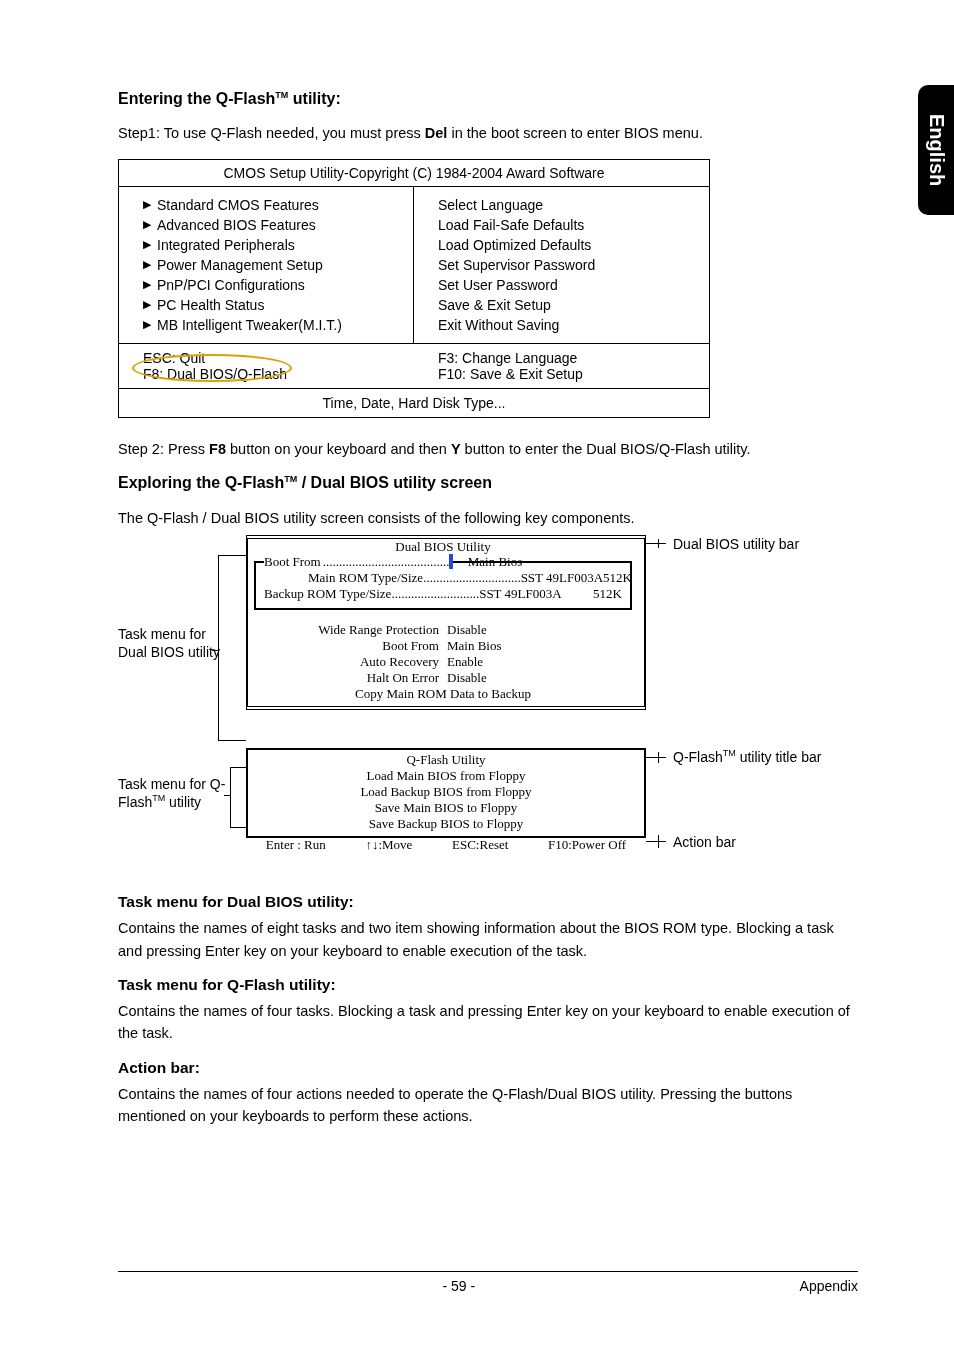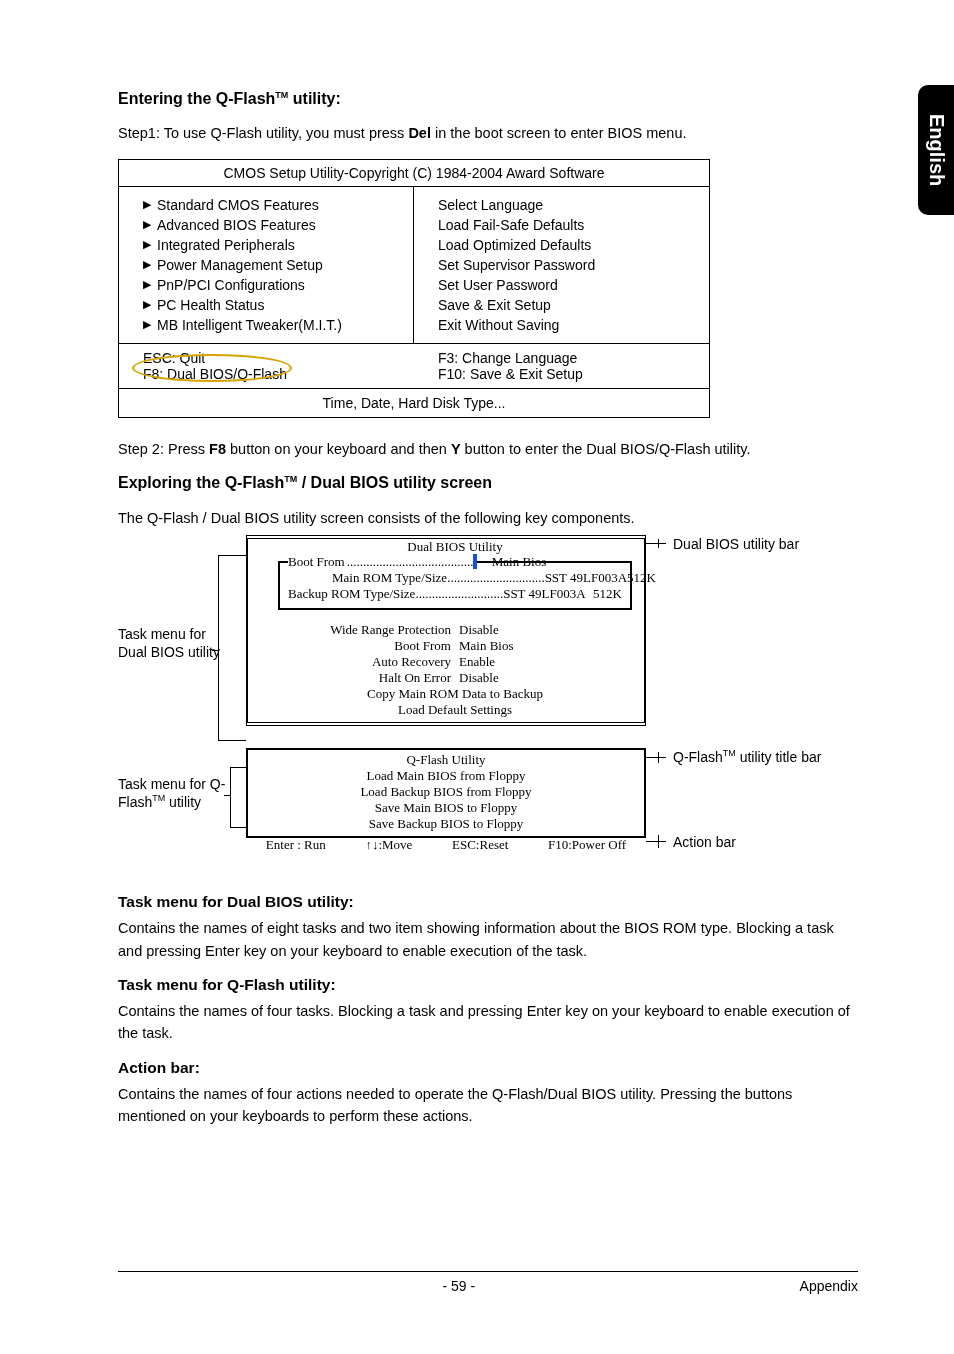--- a/index.html
+++ b/index.html
@@ -97,21 +97,21 @@
       left: 128px;
       top: 0;
       width: 400px;
       min-height: 110px;
       border: 2px solid #000;
       border-top: 4px double #000;
       border-bottom: 4px double #000;
       font-family: "Times New Roman", Times, serif;
       font-size: 13px;
       text-align: center;
-      padding: 2px 6px 4px 24px;
+      padding: 2px 6px 4px 0;
     }
     .util-sub {
       position: absolute;
       left: 128px;
       width: 400px;
       border: 2px solid #000;
       font-family: "Times New Roman", Times, serif;
       font-size: 13px;
       text-align: center;
       padding: 2px 0 4px 0;
@@ -165,21 +165,21 @@
 
 <div class="side-tab">English</div>
 
 <div class="content">
 
   <div class="h-bold">
     <span>Entering the Q-Flash</span><sup class="tm">TM</sup><span> utility:</span>
   </div>
 
   <div class="body-text">
-    <span>Step1: To use Q-Flash utility, you must press </span><b>Del</b><span> in the boot screen to enter BIOS menu.</span>
+    <span>Step1: To use Q-Flash needed, you must press </span><b>Del</b><span> in the boot screen to enter BIOS menu.</span>
   </div>
 
   <div style="position:relative;">
     <div class="bios-box">
       <div class="bios-title">CMOS Setup Utility-Copyright (C) 1984-2004 Award Software</div>
       <div class="bios-cols">
         <div class="bios-left">
           <div class="bios-row">
               <span class="arrow-glyph">▶</span>
               <span>Standard CMOS Features</span>
@@ -297,21 +297,20 @@
         </div>
       <div style="display:flex;">
           <span style="flex:1; text-align:right; padding-right:8px;">Auto Recovery</span>
           <span style="flex:1; text-align:left;">Enable</span>
         </div>
       <div style="display:flex;">
           <span style="flex:1; text-align:right; padding-right:8px;">Halt On Error</span>
           <span style="flex:1; text-align:left;">Disable</span>
         </div>
       <div>Copy Main ROM Data to Backup</div>
-      <div>Load Default Settings</div>
     </div>
 
     <div class="util-sub" style="top:213px;">
       <div>Q-Flash Utility</div>
       <div>Load Main BIOS from Floppy</div>
       <div>Load Backup BIOS from Floppy</div>
       <div>Save Main BIOS to Floppy</div>
       <div>Save Backup BIOS to Floppy</div>
     </div>
 

